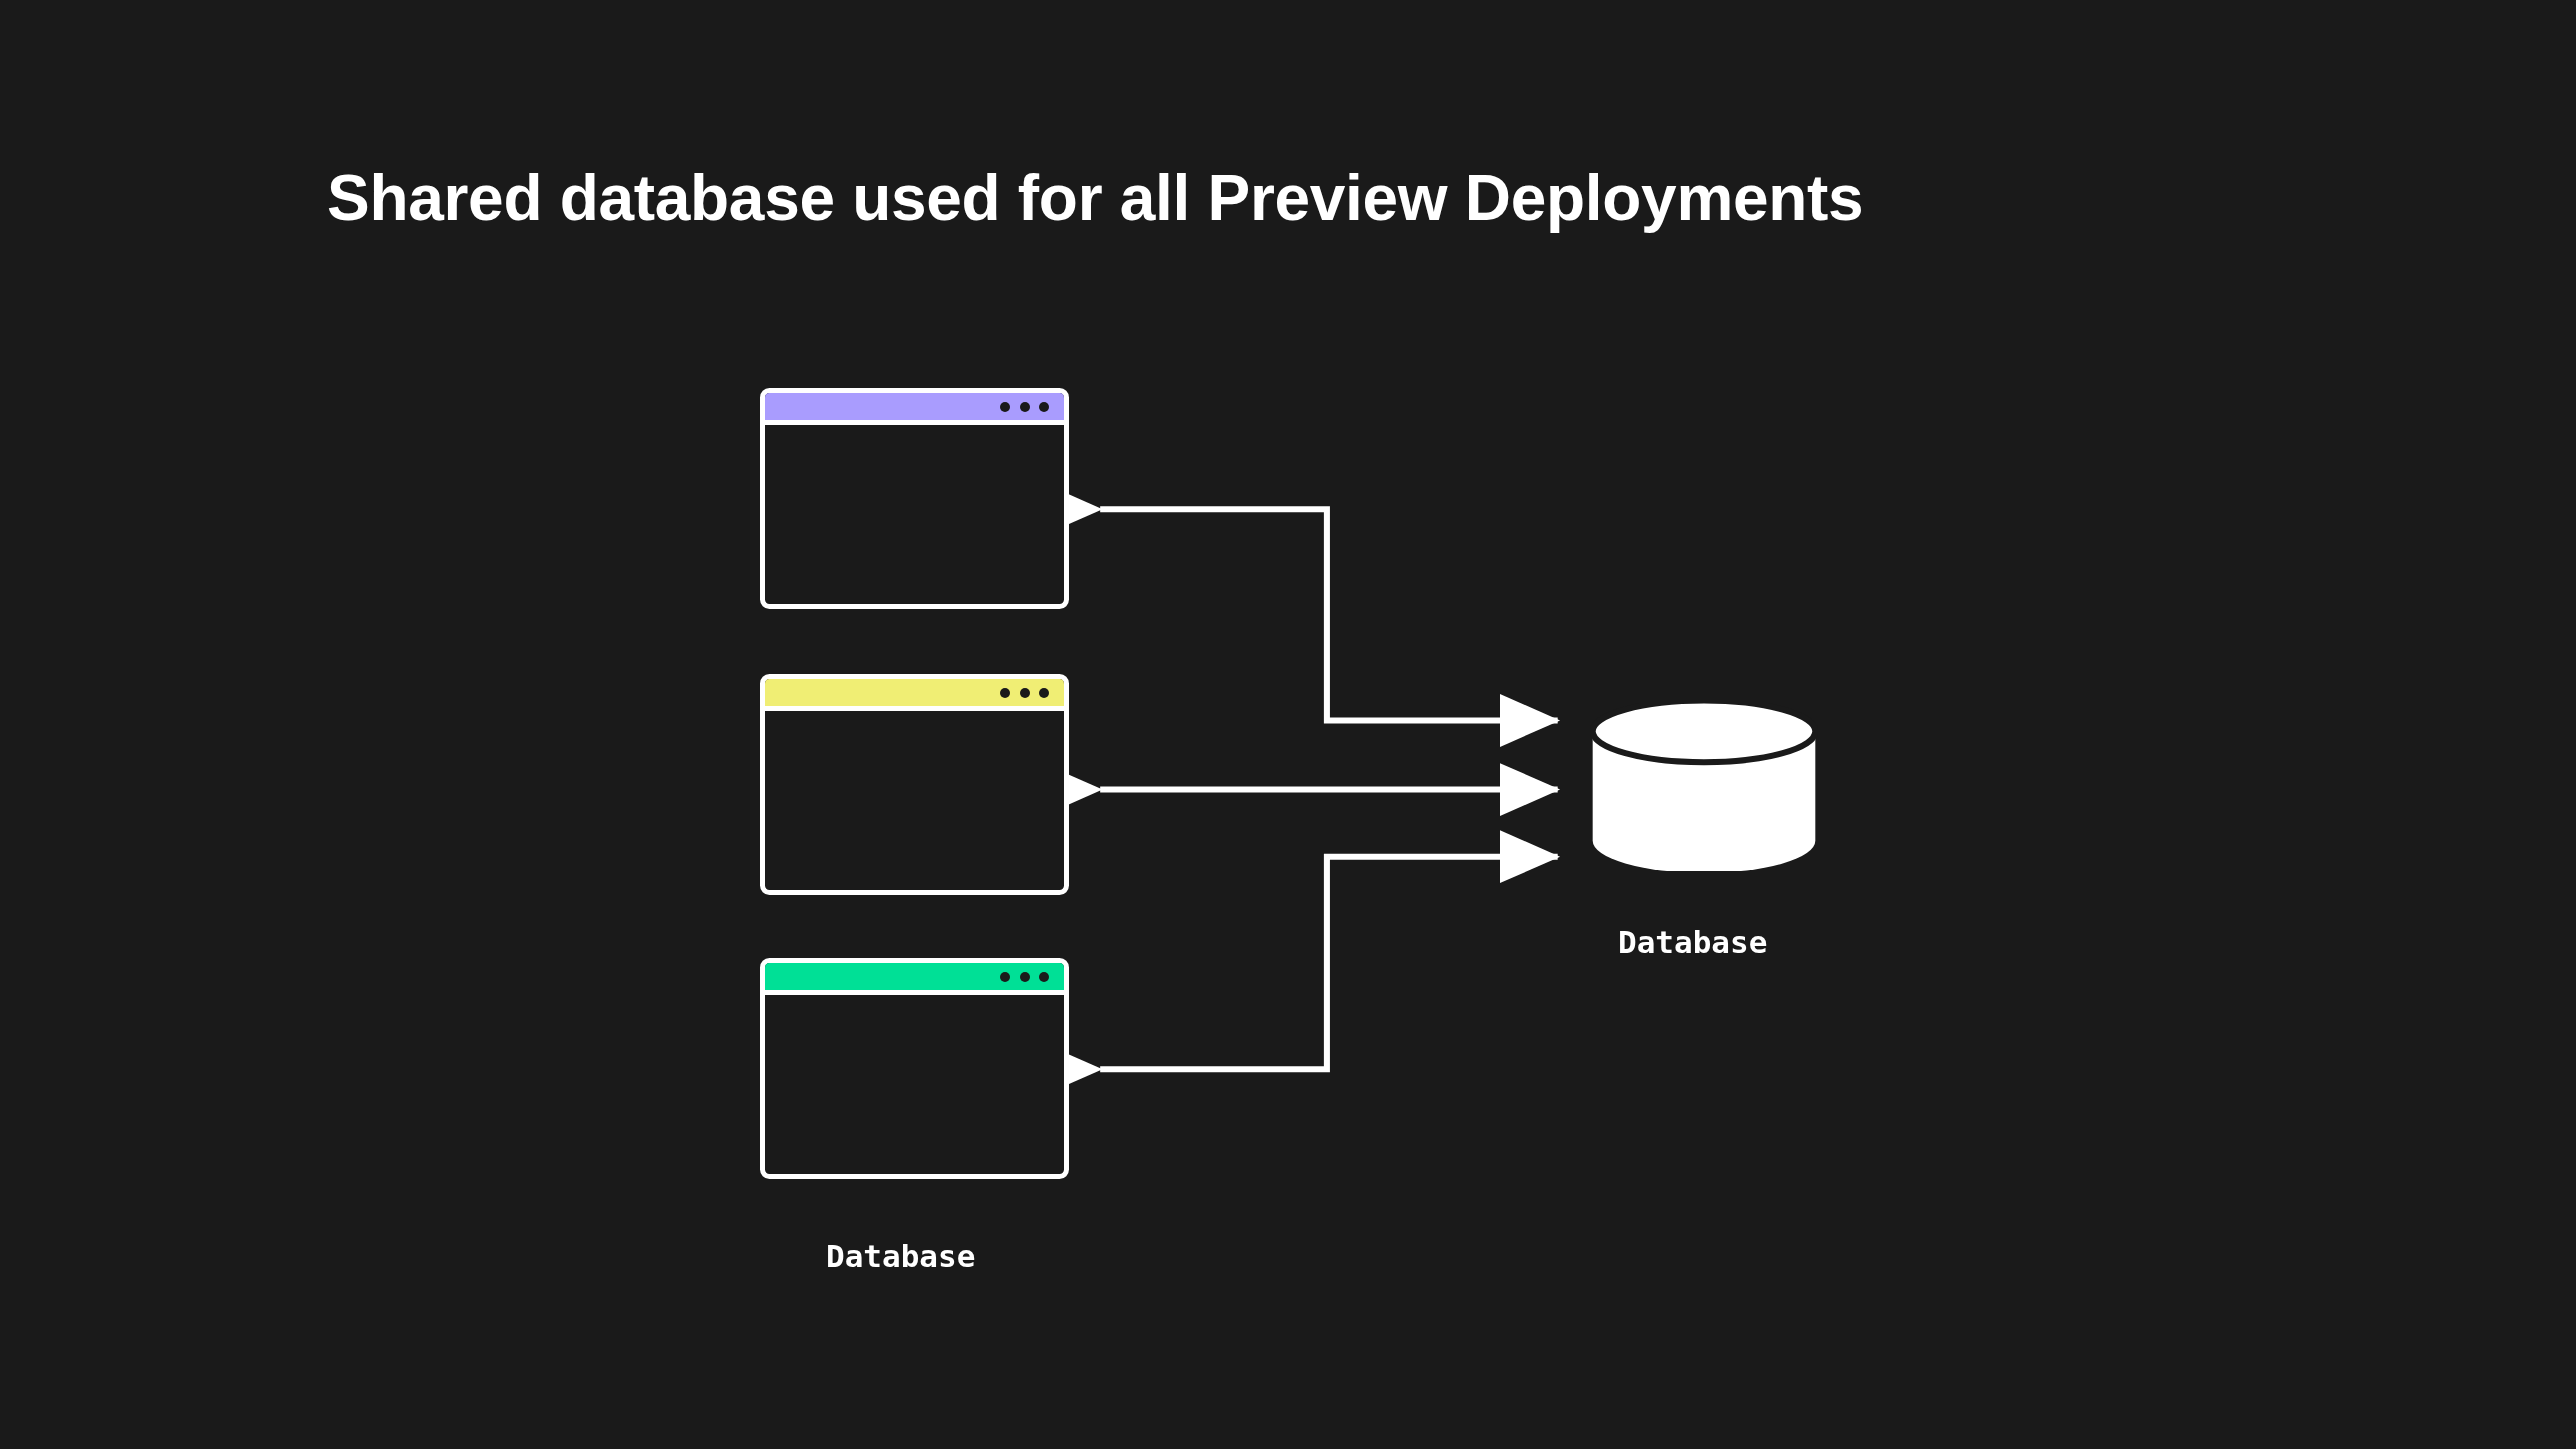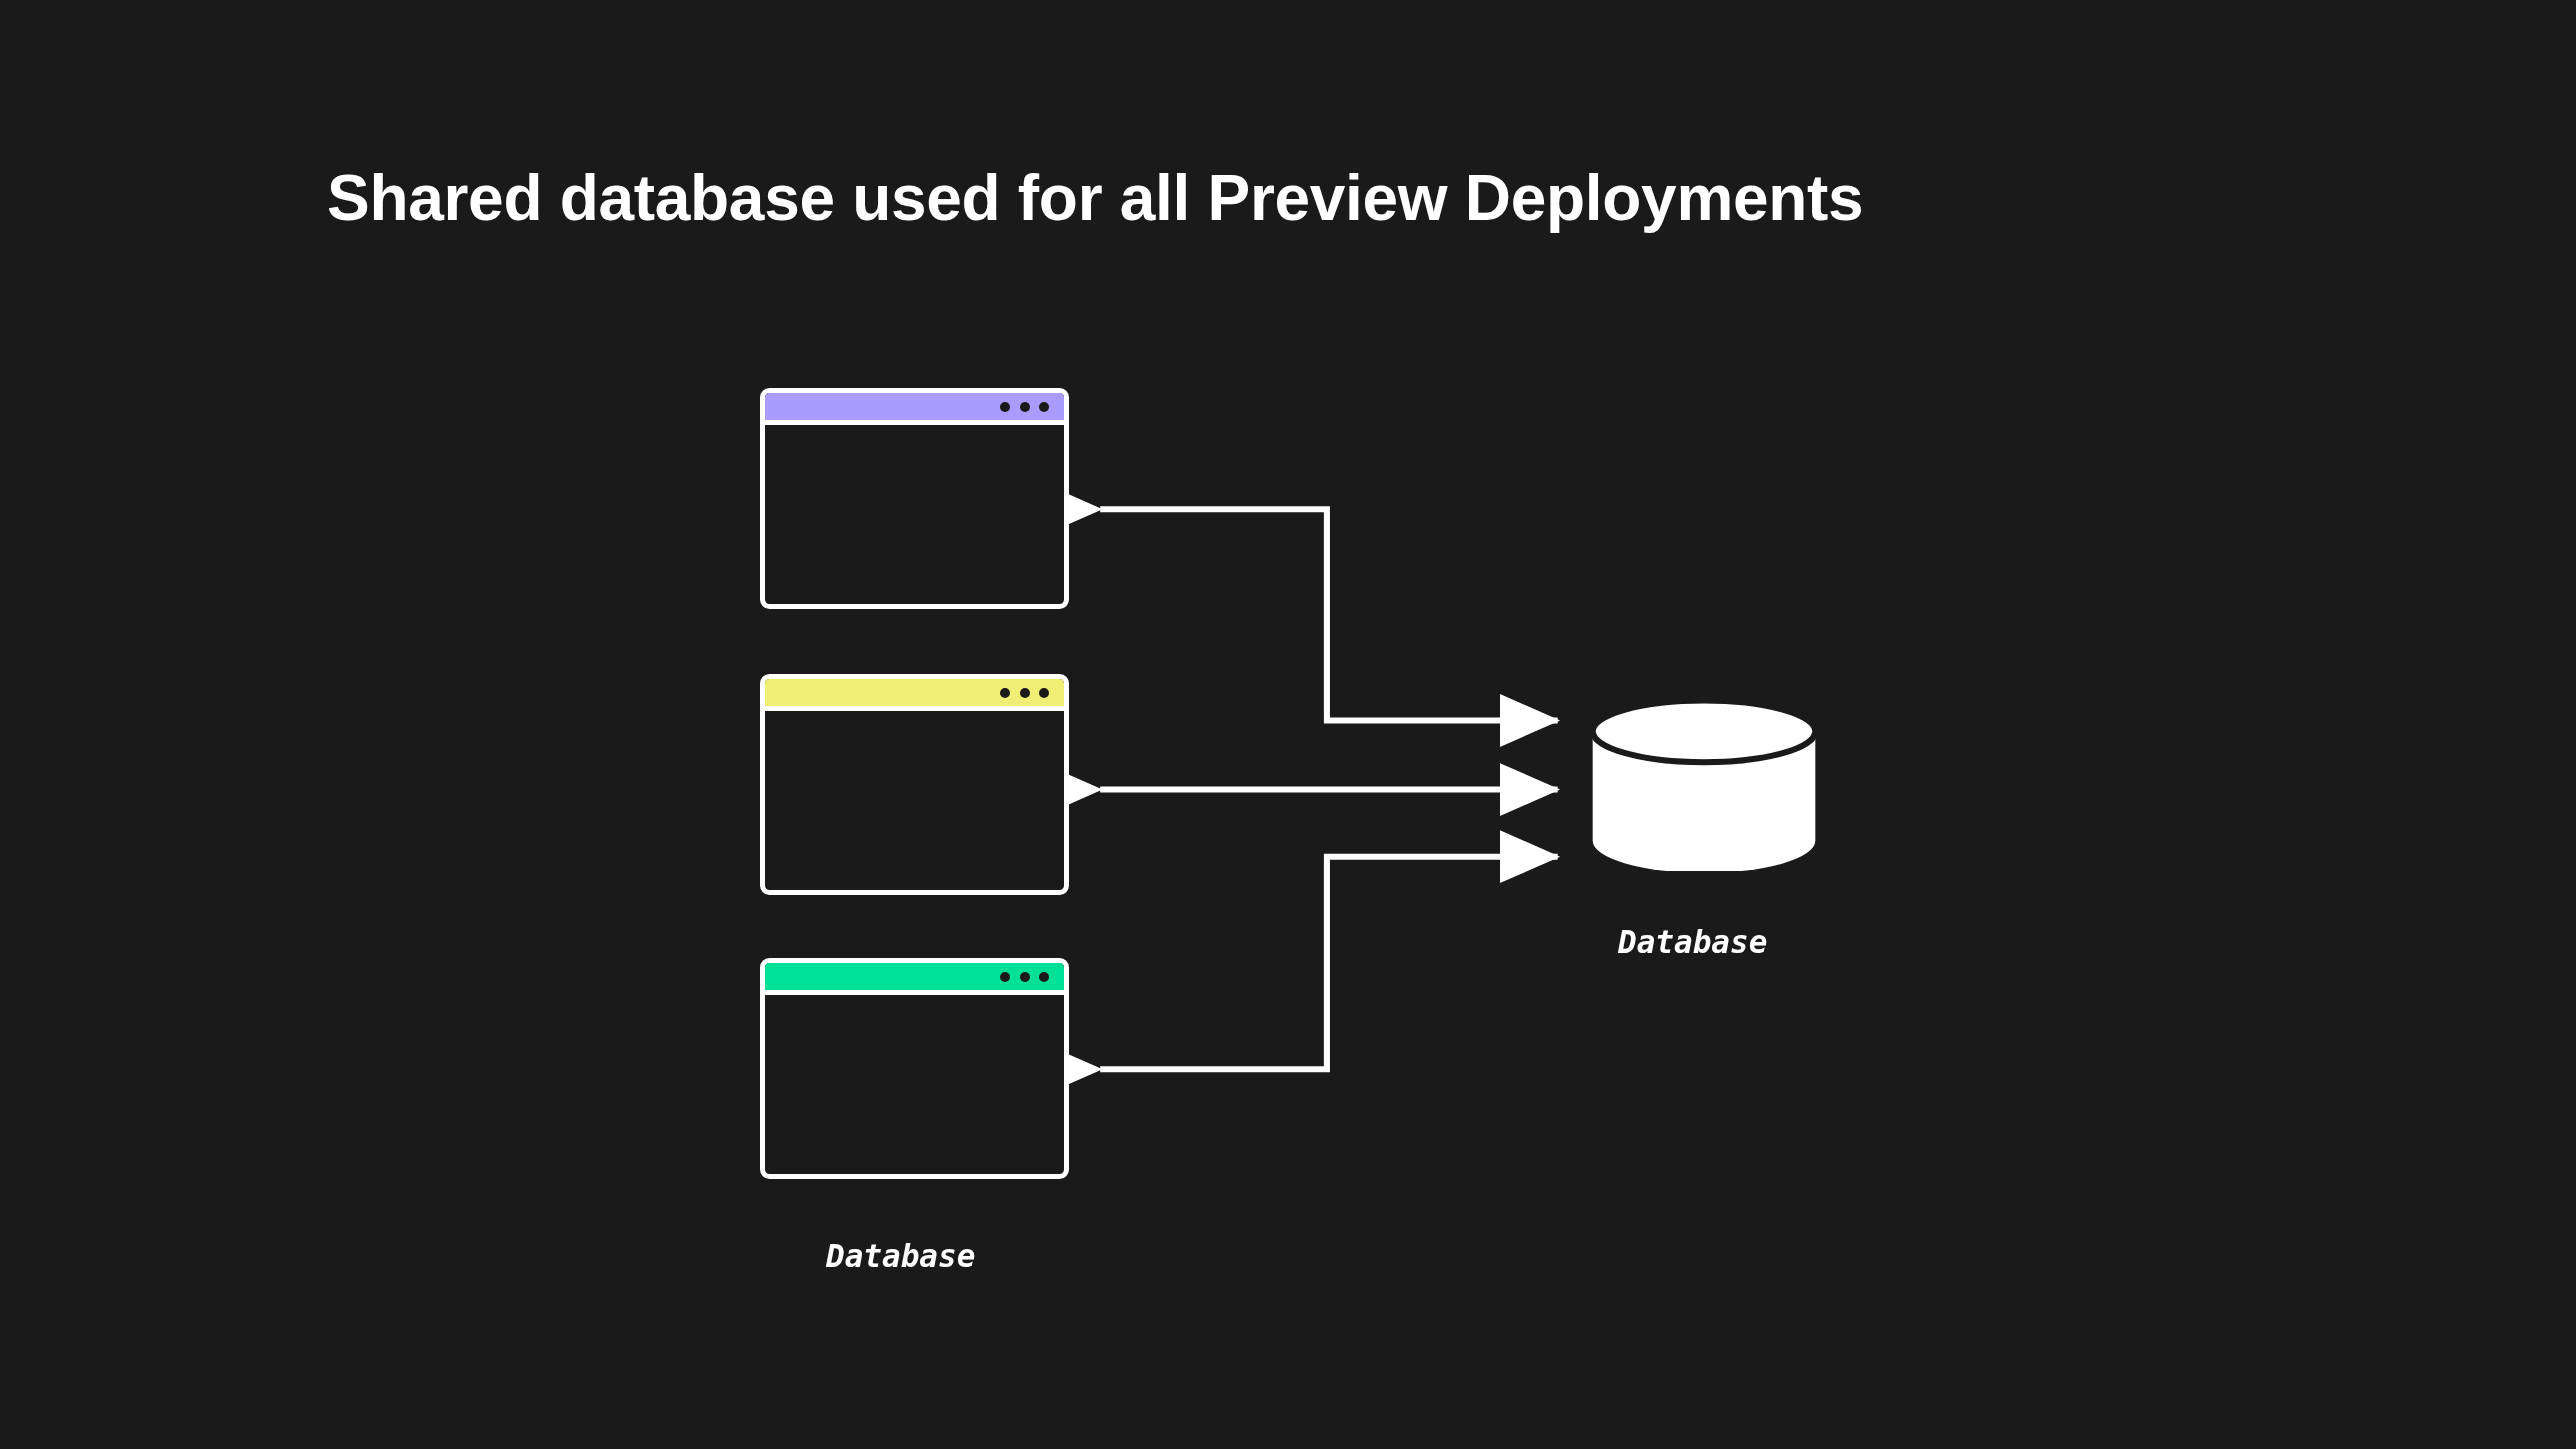--- a/index.html
+++ b/index.html
@@ -82,21 +82,20 @@
 
   
   .mono-label {
     position: absolute;
     font-family: "DejaVu Sans Mono", "Liberation Mono", monospace;
     font-weight: bold;
     font-size: 31px;
     color: #ffffff;
     white-space: nowrap;
     letter-spacing: 0px;
-    font-style: italic;
   }
   #label-previews { left: 826px; top: 1238px; }
   #label-database { left: 1618px; top: 924px; }
 
   
   #connectors {
     position: absolute;
     left: 0;
     top: 0;
     width: 2576px;

